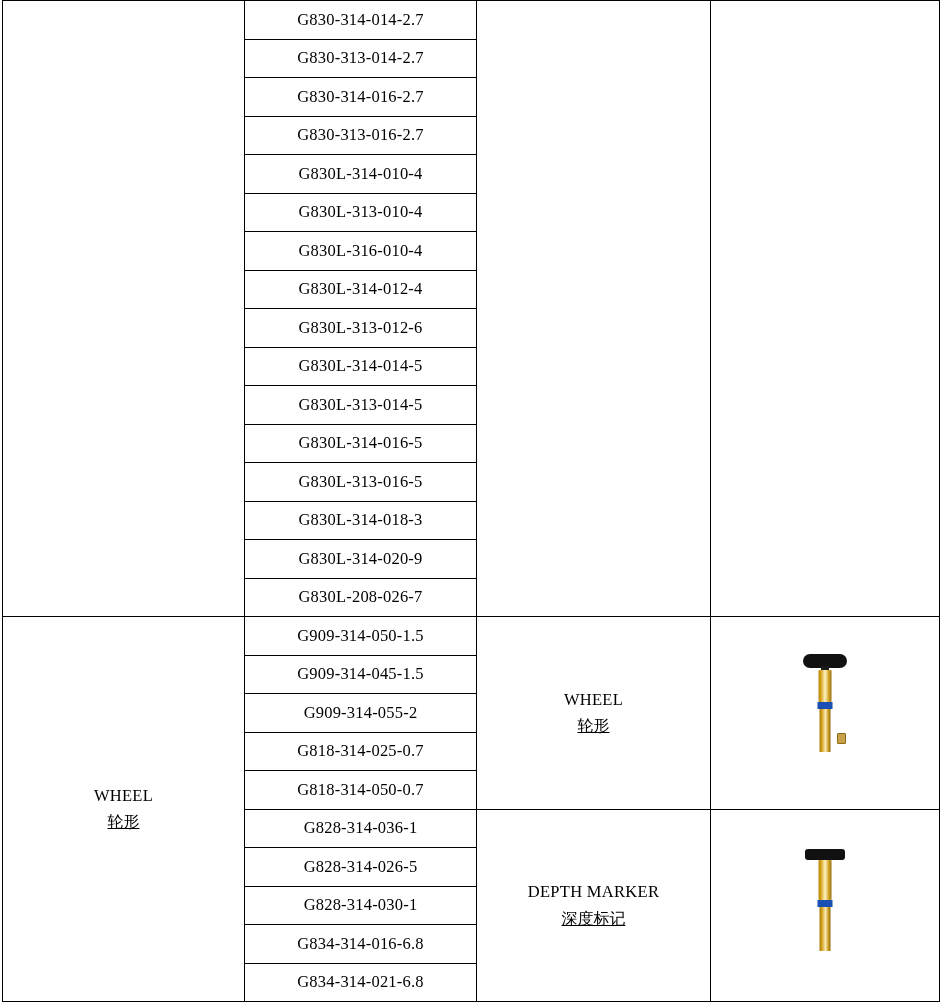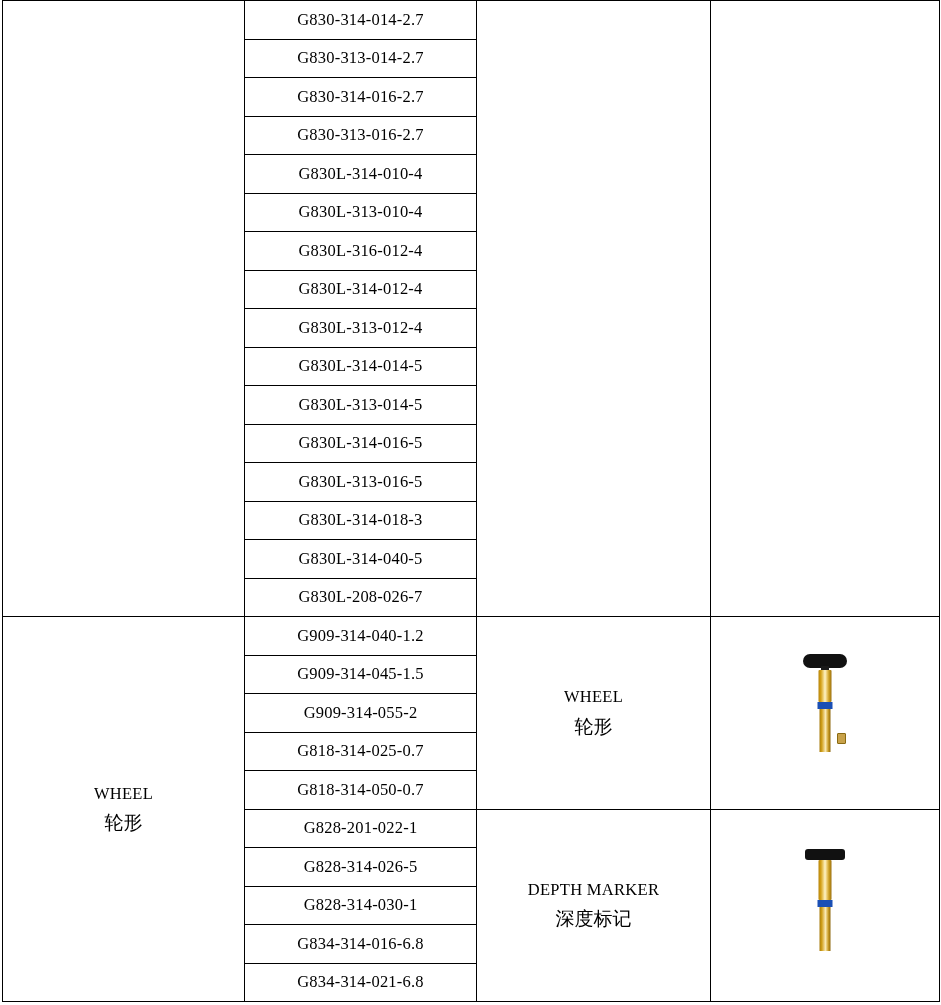--- a/index.html
+++ b/index.html
@@ -54,22 +54,23 @@
     line-height: 1.55;
   }
   .name-en {
     display: block;
     font-family: "Liberation Serif", serif;
     letter-spacing: 0.3px;
   }
   .name-zh {
     display: block;
     font-family: "DejaVu Sans", sans-serif;
-    font-size: 19px;
+    font-size: 16px;
     padding-top: 2px;
+    text-decoration: underline;
   }
   td.img-cell {
     padding: 6px 0;
   }
   .bur {
     position: relative;
     width: 100px;
     height: 125px;
     margin: 0 auto;
   }
@@ -163,56 +164,56 @@
       <tr>
         <td class="code-cell">G830-313-016-2.7</td>
       </tr>
       <tr>
         <td class="code-cell">G830L-314-010-4</td>
       </tr>
       <tr>
         <td class="code-cell">G830L-313-010-4</td>
       </tr>
       <tr>
-        <td class="code-cell">G830L-316-012-4</td>
+        <td class="code-cell">G830L-316-010-4</td>
       </tr>
       <tr>
         <td class="code-cell">G830L-314-012-4</td>
       </tr>
       <tr>
-        <td class="code-cell">G830L-313-012-4</td>
+        <td class="code-cell">G830L-313-012-6</td>
       </tr>
       <tr>
         <td class="code-cell">G830L-314-014-5</td>
       </tr>
       <tr>
         <td class="code-cell">G830L-313-014-5</td>
       </tr>
       <tr>
         <td class="code-cell">G830L-314-016-5</td>
       </tr>
       <tr>
         <td class="code-cell">G830L-313-016-5</td>
       </tr>
       <tr>
         <td class="code-cell">G830L-314-018-3</td>
       </tr>
       <tr>
-        <td class="code-cell">G830L-314-040-5</td>
+        <td class="code-cell">G830L-314-020-9</td>
       </tr>
       <tr>
         <td class="code-cell">G830L-208-026-7</td>
       </tr>
 
       <tr>
         <td class="name-cell" rowspan="10">
           <span class="name-en">WHEEL</span>
           <span class="name-zh">轮形</span>
         </td>
-        <td class="code-cell">G909-314-040-1.2</td>
+        <td class="code-cell">G909-314-050-1.5</td>
         <td class="name-cell" rowspan="5">
           <span class="name-en">WHEEL</span>
           <span class="name-zh">轮形</span>
         </td>
         <td class="img-cell" rowspan="5">
           <div class="bur">
             <div class="wheelhead" style="top:4px;"></div>
             <div class="neck" style="top:16px;height:6px;"></div>
             <div class="shank" style="top:20px;height:32px;"></div>
             <div class="blueband" style="top:52px;"></div>
@@ -228,21 +229,21 @@
         <td class="code-cell">G909-314-055-2</td>
       </tr>
       <tr>
         <td class="code-cell">G818-314-025-0.7</td>
       </tr>
       <tr>
         <td class="code-cell">G818-314-050-0.7</td>
       </tr>
 
       <tr>
-        <td class="code-cell">G828-201-022-1</td>
+        <td class="code-cell">G828-314-036-1</td>
         <td class="name-cell" rowspan="5">
           <span class="name-en">DEPTH MARKER</span>
           <span class="name-zh">深度标记</span>
         </td>
         <td class="img-cell" rowspan="5">
           <div class="bur">
             <div class="depthhead" style="top:6px;"></div>
             <div class="shank" style="top:17px;height:40px;"></div>
             <div class="blueband" style="top:57px;"></div>
             <div class="shank-lower" style="top:64px;height:44px;"></div>

